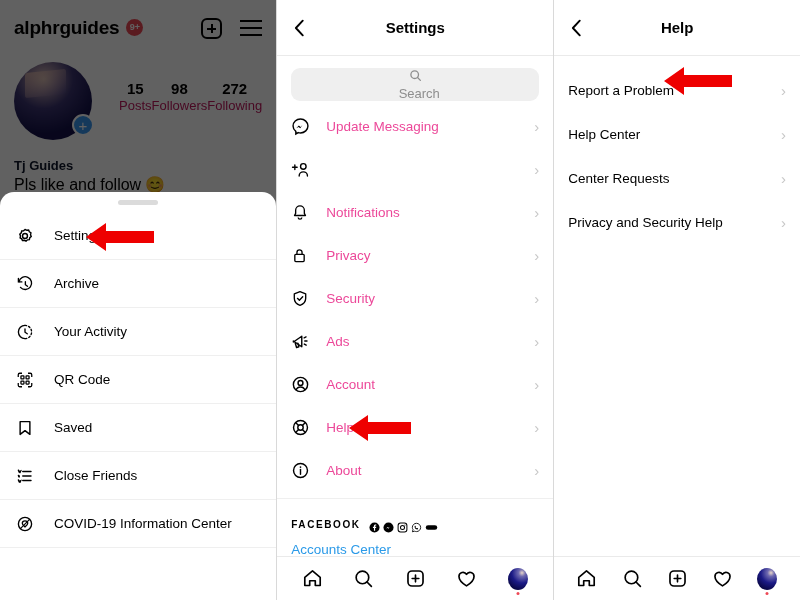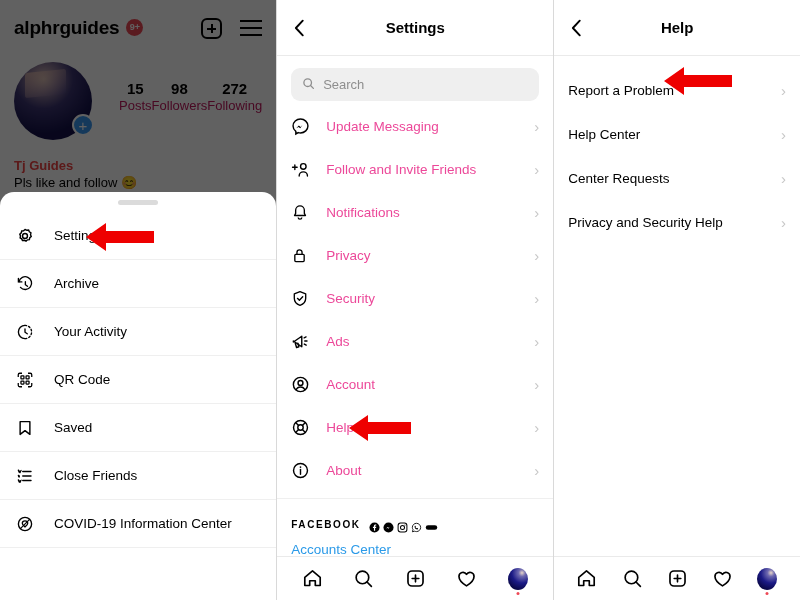--- a/index.html
+++ b/index.html
@@ -97,22 +97,22 @@
   }
   .stats {
     flex: 1; display: flex; justify-content: flex-end;
     padding-top: 18px;
   }
   .stat { text-align: center; }
   .stat .num { font-size: 15px; font-weight: bold; color: #000; }
   .stat .lbl { font-size: 13px; color: #be185d; margin-top: 1px; }
 
   .ig-bio { position: absolute; top: 158px; left: 14px; right: 14px; }
-  .bio-name { font-size: 13px; font-weight: bold; color: #ef4444; }
-  .bio-text { font-size: 13px; color: #000; margin-top: 2px; }
+  .bio-name { font-size: 13px; font-weight: bold; color: #0f172a; }
+  .bio-text { font-size: 16px; color: #000; margin-top: 2px; }
 
   
   .sheet {
     position: absolute; left: 0; right: 0; bottom: 0; top: 192px;
     background: #ffffff;
     border-radius: 14px 14px 0 0;
     overflow: hidden;
   }
   .grabber {
     width: 40px; height: 5px; border-radius: 3px;
@@ -145,20 +145,21 @@
     width: 22px; height: 22px;
   }
   .phone-title { font-size: 15px; font-weight: bold; color: #000; }
 
   .searchbar {
     margin: 12px 14px 4px;
     height: 33px; border-radius: 9px;
     background: #efefef;
     display: flex; align-items: center;
     padding: 0 11px;
+    flex-direction: column;
   }
   .searchbar .ph { font-size: 13px; color: #8e8e8e; margin-left: 8px; }
 
   .list-row {
     display: flex; align-items: center;
     height: 43px; padding: 0 14px;
     position: relative;
   }
   .list-row .ic { width: 22px; flex: none; display: flex; align-items: center; }
   .list-row .txt { font-size: 13.5px; color: #ec4899; margin-left: 13px; }
@@ -396,21 +397,20 @@
       </div>
 
       <div class="list-row">
         <span class="ic">
           <svg width="20" height="19" viewBox="0 0 26 24" fill="none" stroke="#000" stroke-width="1.8" stroke-linecap="round">
             <path d="M2 9h6M5 6v6"></path>
             <circle cx="16" cy="8" r="3.6"></circle>
             <path d="M10.6 20.5c0-3 2.4-5.4 5.4-5.4s5.4 2.4 5.4 5.4"></path>
           </svg>
         </span>
-        <span class="txt">Follow and Invite Friends</span>
         <span class="chev">›</span>
       </div>
 
       <div class="list-row">
         <span class="ic">
           <svg width="18" height="19" viewBox="0 0 24 24" fill="none" stroke="#000" stroke-width="1.8" stroke-linejoin="round">
             <path d="M12 3.2a5.8 5.8 0 0 1 5.8 5.8v4.2l1.5 2.8H4.7l1.5-2.8V9A5.8 5.8 0 0 1 12 3.2z"></path>
             <path d="M9.6 18.5a2.4 2.4 0 0 0 4.8 0"></path>
           </svg>
         </span>

